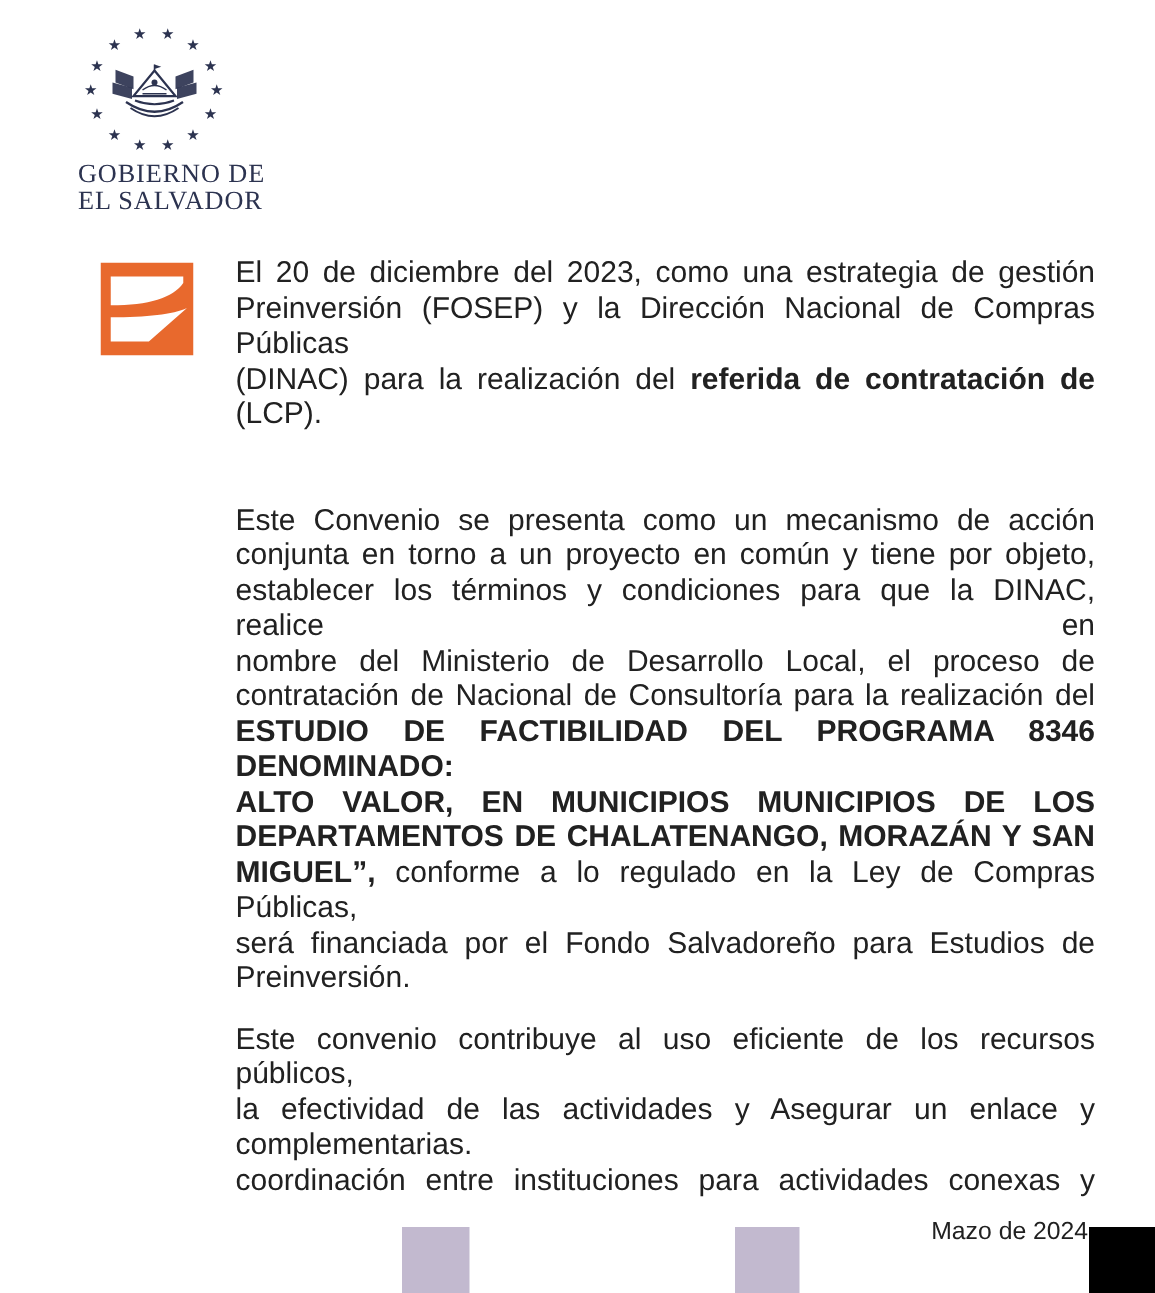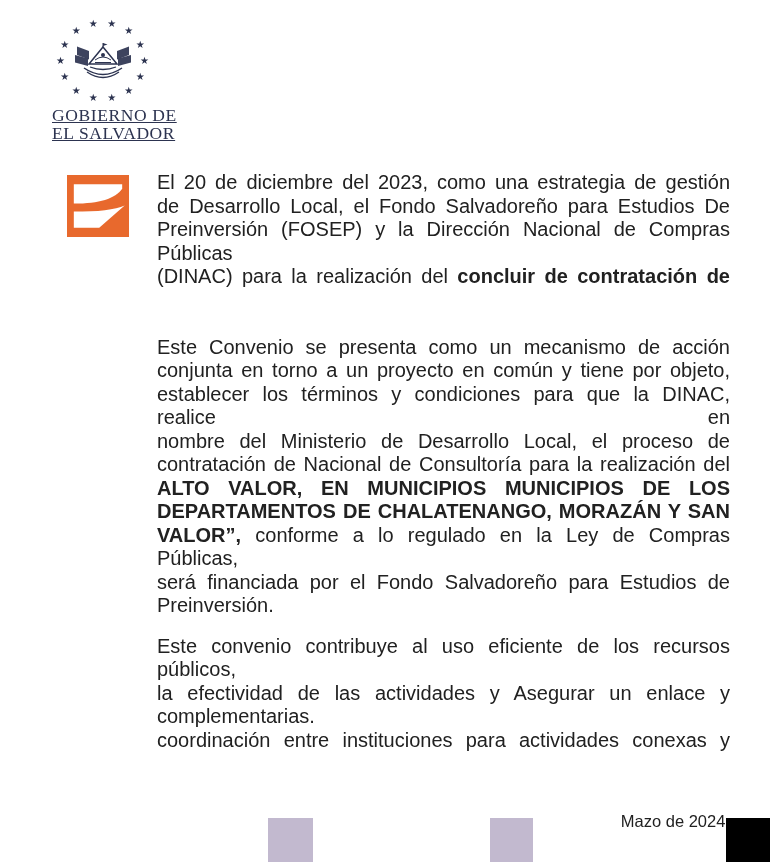--- a/index.html
+++ b/index.html
@@ -87,48 +87,49 @@
       <path d="M94 18 L118 9 V26 L94 35 Z" opacity="0.92"></path>
       <path d="M96 33 L122 26 V41 L96 48 Z" opacity="0.92"></path>
     </g>
 
     <path d="M40 50 Q66 60 92 50" stroke="#2c3350" stroke-width="2.5" fill="none"></path>
 
     <path d="M28 52 Q66 78 104 52" stroke="#2c3350" stroke-width="3" fill="none"></path>
     <path d="M34 60 Q66 82 98 60" stroke="#2c3350" stroke-width="2.5" fill="none"></path>
   </svg>
 
-  <div class="gov-name" style="color: rgb(44, 51, 80); text-decoration: underline;">
+  <div class="gov-name" style="color: rgb(44, 51, 80);">
     <div>GOBIERNO DE</div>
     <div>EL SALVADOR</div>
   </div>
 </div>
 
 <svg class="brand-icon" viewBox="0 0 100 100">
   <rect width="100" height="100" fill="#E8692D"></rect>
   <path d="M11 15 L89 15 L89 22 C78 38 52 46 11 46 Z" fill="#ffffff"></path>
   <path d="M11 59 L11 85 L52 85 L93 49 C78 56 50 59 11 59 Z" fill="#ffffff"></path>
 </svg>
 
 <div class="doc-body">
     <div class="para">
       <div class="line"><span>El 20 de diciembre del 2023, como una estrategia de gestión</span></div>
-      <div class="line"><span>de Desarrollo Local, el Fondo Salvadoreño para Estudios De</span></div>
       <div class="line"><span>Preinversión (FOSEP) y la Dirección Nacional de Compras Públicas</span></div>
-      <div class="line"><span>(DINAC) para la realización del </span><span class="b">concluir de contratación de</span></div>
+      <div class="line"><span>(DINAC) para la realización del </span><span class="b">referida de contratación de</span></div>
+      <div class="line last"><span>(LCP).</span></div>
     </div>
     <div class="para">
       <div class="line"><span>Este Convenio se presenta como un mecanismo de acción</span></div>
       <div class="line"><span>conjunta en torno a un proyecto en común y tiene por objeto,</span></div>
       <div class="line"><span>establecer los términos y condiciones para que la DINAC, realice en</span></div>
       <div class="line"><span>nombre del Ministerio de Desarrollo Local, el proceso de</span></div>
       <div class="line"><span>contratación de Nacional de Consultoría para la realización del</span></div>
+      <div class="line"><span class="b">ESTUDIO DE FACTIBILIDAD DEL PROGRAMA 8346 DENOMINADO:</span></div>
       <div class="line"><span class="b">ALTO VALOR, EN MUNICIPIOS MUNICIPIOS DE LOS</span></div>
       <div class="line"><span class="b">DEPARTAMENTOS DE CHALATENANGO, MORAZÁN Y SAN</span></div>
-      <div class="line"><span class="b">VALOR”,</span><span> conforme a lo regulado en la Ley de Compras Públicas,</span></div>
+      <div class="line"><span class="b">MIGUEL”,</span><span> conforme a lo regulado en la Ley de Compras Públicas,</span></div>
       <div class="line"><span>será financiada por el Fondo Salvadoreño para Estudios de</span></div>
       <div class="line last"><span>Preinversión.</span></div>
     </div>
     <div class="para">
       <div class="line"><span>Este convenio contribuye al uso eficiente de los recursos públicos,</span></div>
       <div class="line"><span>la efectividad de las actividades y Asegurar un enlace y</span></div>
       <div class="line last"><span>complementarias.</span></div>
       <div class="line"><span>coordinación entre instituciones para actividades conexas y</span></div>
     </div>
   </div>

